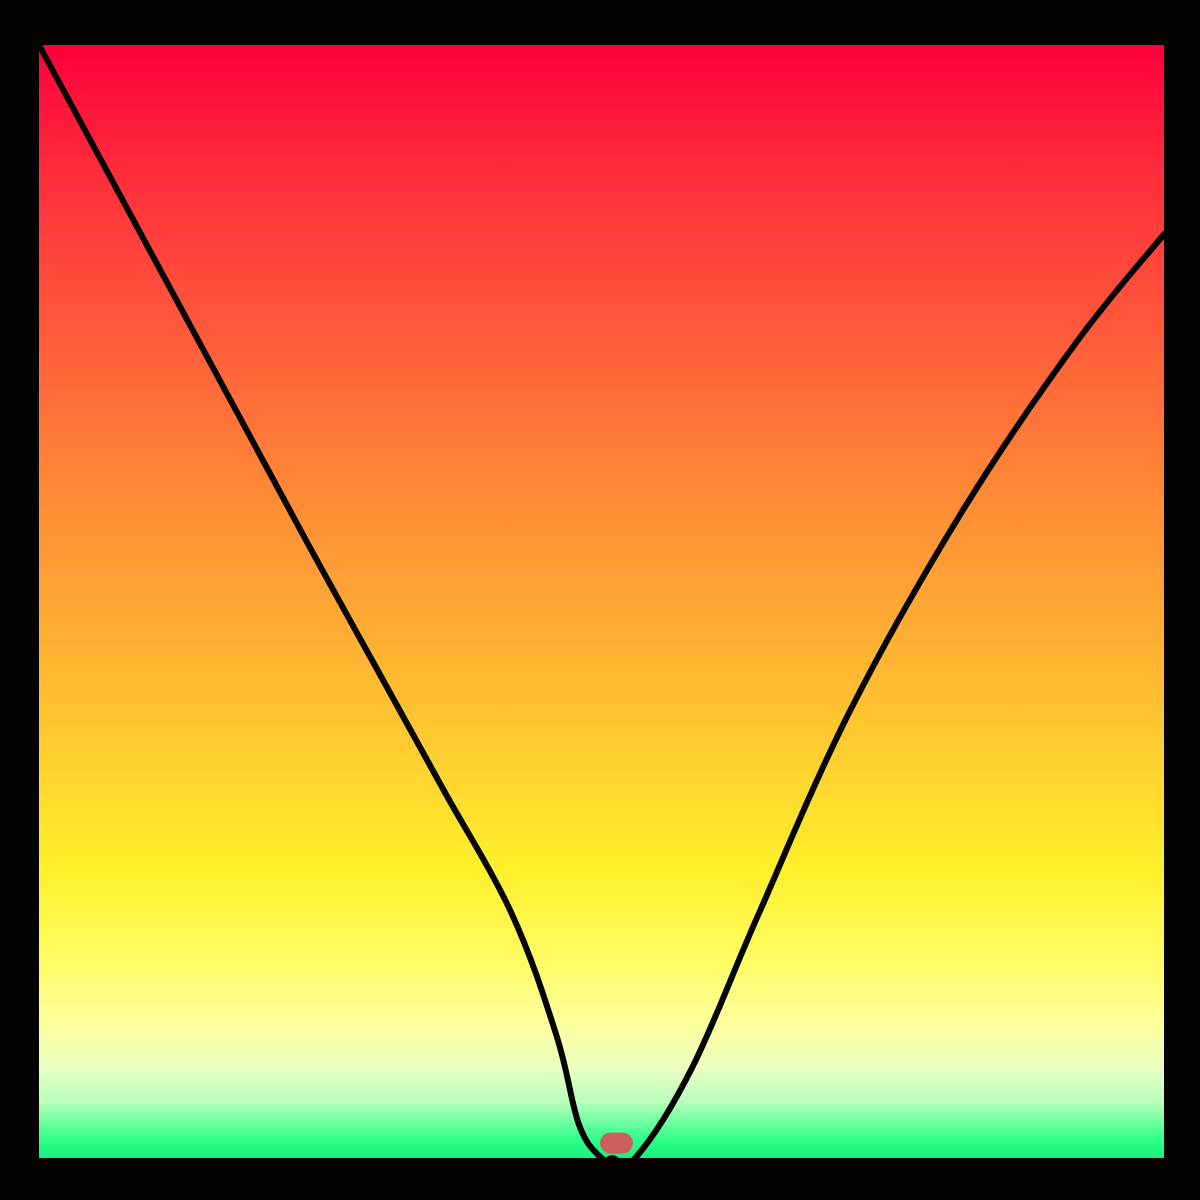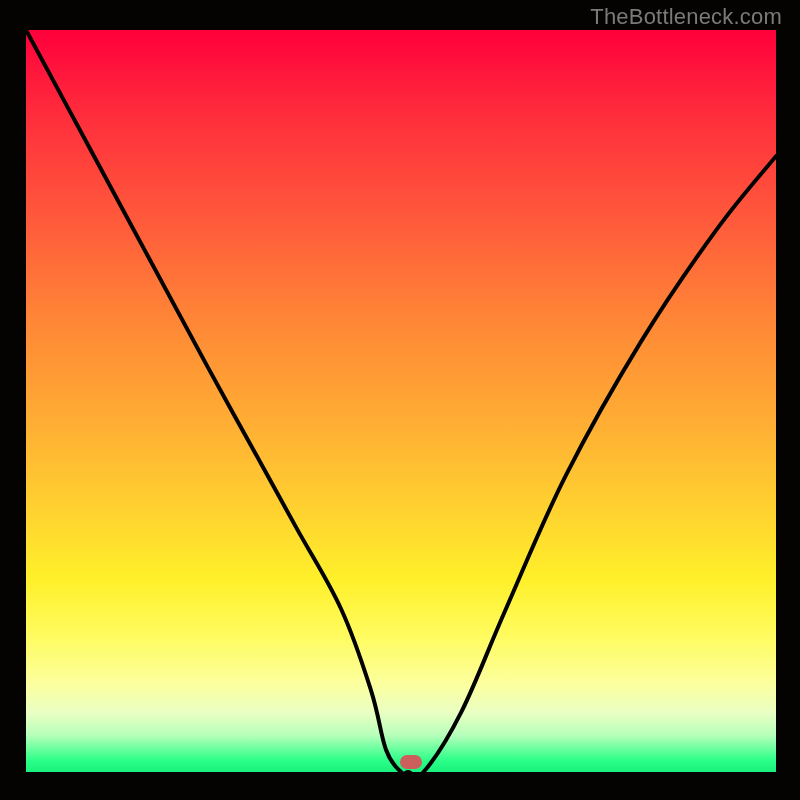--- a/index.html
+++ b/index.html
@@ -70,21 +70,20 @@
     background: #cc5f5c; 
     bottom: 3px;
     transform: translateX(-50%);
   }
 </style>
 </head>
 <body>
 
 <div class="container">
 
-  <div class="watermark">TheBottleneck.com</div>
 
   <div class="plot-area">
     <div class="gradient-bg"></div>
 
     <svg class="curve" viewBox="0 0 750 742" preserveAspectRatio="none">
       <path id="curve-path" fill="none" stroke="#020201" stroke-width="4" stroke-linecap="round" d="M 0 0 C 10.799999999999999 20.034000000000013, 38.400000000000006 71.23200000000006, 60 111.30000000000007 C 81.6 151.36800000000008, 98.4 182.53200000000004, 120 222.60000000000002 C 141.6 262.668, 161.1 299.1744, 180 333.9 C 198.9 368.62559999999996, 208.8 386.1368, 225 415.52 C 241.2 444.90319999999997, 253.8 467.7568, 270 497.14 C 286.2 526.5232, 301.5 549.3768, 315 578.76 C 328.5 608.1432, 336.9 635.0036, 345 660.38 C 353.1 685.7564, 354.6 705.0484, 360 719.74 C 365.4 734.4316, 370.95 737.9932, 375 742 C 379.05 746.0068, 378.45 742, 382.5 742 C 386.55 742, 388.05 752.6848, 397.5 742 C 406.95 731.3152, 420.1499999999999 712.0232, 434.99999999999994 682.64 C 449.84999999999997 653.2568, 461.09999999999997 621.4992, 480 578.76 C 498.90000000000003 536.0208, 515.7 493.28159999999997, 540 445.2 C 564.3 397.1184, 588 355.7148, 615 311.64000000000004 C 642 267.56520000000006, 665.7 233.73000000000005, 690 200.34000000000003 C 714.3 166.95000000000002, 739.2 139.49599999999998, 750 126.13999999999999"></path>
     </svg>
 
     <div class="marker" id="marker" style="left: 384.75px; background: rgb(204, 95, 92);"></div>
   </div>

